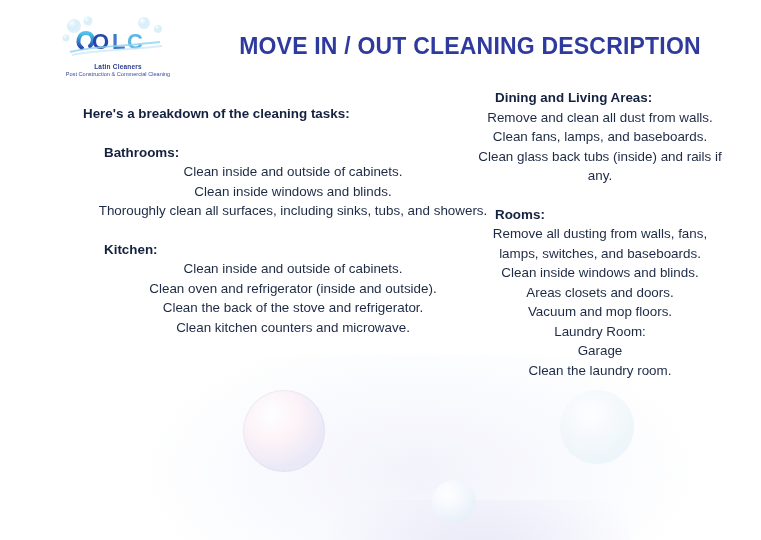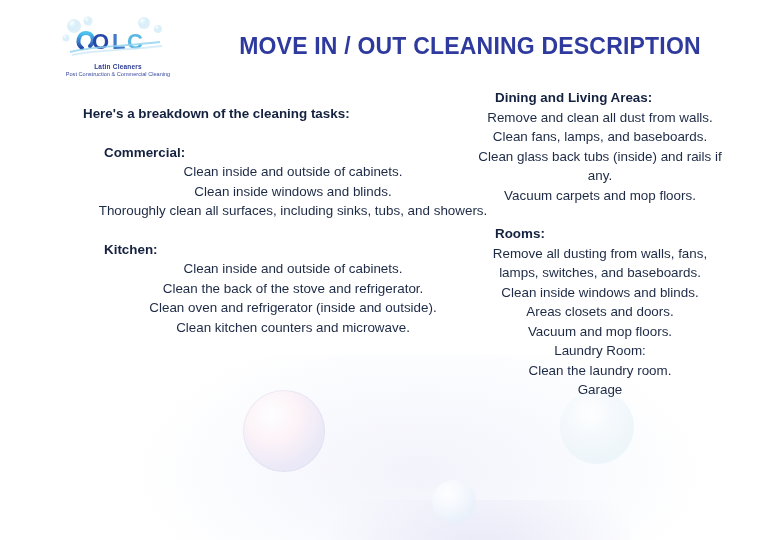--- a/index.html
+++ b/index.html
@@ -197,42 +197,41 @@
     <div class="logo-caption2">Post Construction &amp; Commercial Cleaning</div>
   </div>
 
   <div class="doc-title">MOVE IN / OUT CLEANING DESCRIPTION</div>
 </div>
 
 <div class="col col-left">
   <div class="intro">Here's a breakdown of the cleaning tasks:</div>
   <div class="gap"></div>
 
-  <div class="sec-head">Commercial:</div>
+  <div class="sec-head">Bathrooms:</div>
   <div class="line">Clean inside and outside of cabinets.</div>
   <div class="line">Clean inside windows and blinds.</div>
   <div class="line">Thoroughly clean all surfaces, including sinks, tubs, and showers.</div>
   <div class="gap"></div>
 
   <div class="sec-head">Kitchen:</div>
   <div class="line">Clean inside and outside of cabinets.</div>
+  <div class="line">Clean oven and refrigerator (inside and outside).</div>
   <div class="line">Clean the back of the stove and refrigerator.</div>
-  <div class="line">Clean oven and refrigerator (inside and outside).</div>
   <div class="line">Clean kitchen counters and microwave.</div>
 </div>
 
 <div class="col col-right">
   <div class="sec-head">Dining and Living Areas:</div>
   <div class="line">Remove and clean all dust from walls.</div>
   <div class="line">Clean fans, lamps, and baseboards.</div>
   <div class="line">Clean glass back tubs (inside) and rails if any.</div>
-  <div class="line">Vacuum carpets and mop floors.</div>
   <div class="gap-sm"></div>
 
   <div class="sec-head">Rooms:</div>
   <div class="line">Remove all dusting from walls, fans, lamps, switches, and baseboards.</div>
   <div class="line">Clean inside windows and blinds.</div>
   <div class="line">Areas closets and doors.</div>
   <div class="line">Vacuum and mop floors.</div>
   <div class="line">Laundry Room:</div>
+  <div class="line">Garage</div>
   <div class="line">Clean the laundry room.</div>
-  <div class="line">Garage</div>
 </div>
 
 </body></html>

